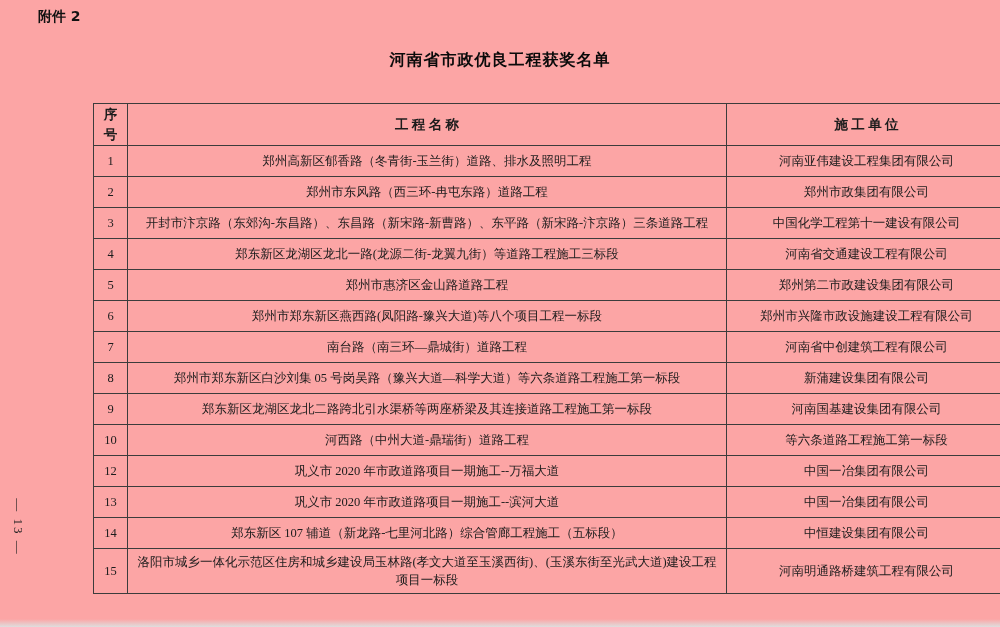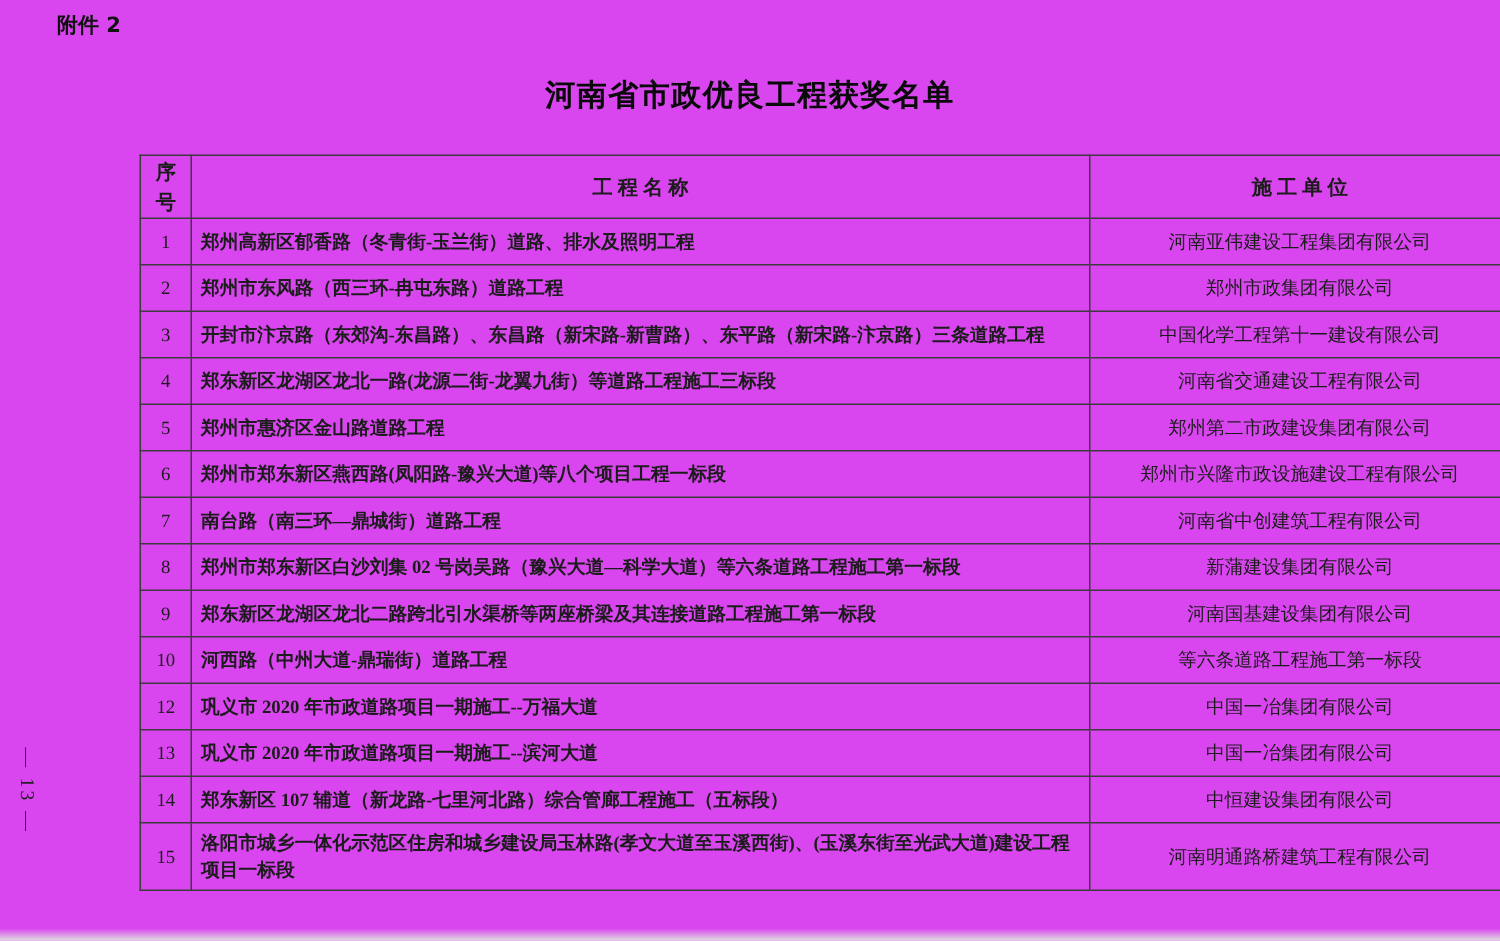--- a/index.html
+++ b/index.html
@@ -11,40 +11,40 @@
     width: 1000px;
     height: 627px;
     position: relative;
     overflow: hidden;
     font-family: "Liberation Serif", "DejaVu Serif", serif;
     color: #1c1c1c;
   }
   .page {
     position: absolute;
     inset: 0;
-    background: #d946ef;
+    background: #fca5a5;
     padding-left: 12px;
   }
   .attachment {
     position: absolute;
     left: 38px;
     top: 8px;
     font-family: "DejaVu Sans", "Liberation Sans", sans-serif;
     font-size: 14px;
     font-weight: bold;
     color: #111;
   }
   .doc-title {
     position: absolute;
     left: 0;
     top: 50px;
     width: 100%;
     text-align: center;
     font-family: "DejaVu Sans", "Liberation Sans", sans-serif;
-    font-size: 20px;
+    font-size: 16px;
     font-weight: bold;
     letter-spacing: 1px;
     color: #0a0a0a;
   }
   .award-table {
     position: absolute;
     left: 60px;
     top: 103px;
     width: 913px;
     border-collapse: collapse;
@@ -64,21 +64,21 @@
   }
   .award-table thead th {
     height: 32px;
     font-weight: bold;
     text-align: center;
     font-size: 13.5px;
   }
   .award-table tbody td { height: 28px; }
   .award-table tbody tr.tall td { height: 42px; }
   .cell-seq { text-align: center; }
-  .cell-name { text-align: left; font-weight: bold; }
+  .cell-name { text-align: center; }
   .cell-unit { text-align: center; }
   .page-number {
     position: absolute;
     left: -29px;
     top: 517px;
     width: 90px;
     height: 20px;
     text-align: center;
     font-size: 13px;
     letter-spacing: 2px;
@@ -147,21 +147,21 @@
         <td class="cell-name">郑州市郑东新区燕西路(凤阳路-豫兴大道)等八个项目工程一标段</td>
         <td class="cell-unit">郑州市兴隆市政设施建设工程有限公司</td>
       </tr>
       <tr>
         <td class="cell-seq">7</td>
         <td class="cell-name">南台路（南三环—鼎城街）道路工程</td>
         <td class="cell-unit">河南省中创建筑工程有限公司</td>
       </tr>
       <tr>
         <td class="cell-seq">8</td>
-        <td class="cell-name">郑州市郑东新区白沙刘集 02 号岗吴路（豫兴大道—科学大道）等六条道路工程施工第一标段</td>
+        <td class="cell-name">郑州市郑东新区白沙刘集 05 号岗吴路（豫兴大道—科学大道）等六条道路工程施工第一标段</td>
         <td class="cell-unit">新蒲建设集团有限公司</td>
       </tr>
       <tr>
         <td class="cell-seq">9</td>
         <td class="cell-name">郑东新区龙湖区龙北二路跨北引水渠桥等两座桥梁及其连接道路工程施工第一标段</td>
         <td class="cell-unit">河南国基建设集团有限公司</td>
       </tr>
       <tr>
         <td class="cell-seq">10</td>
         <td class="cell-name">河西路（中州大道-鼎瑞街）道路工程</td>

